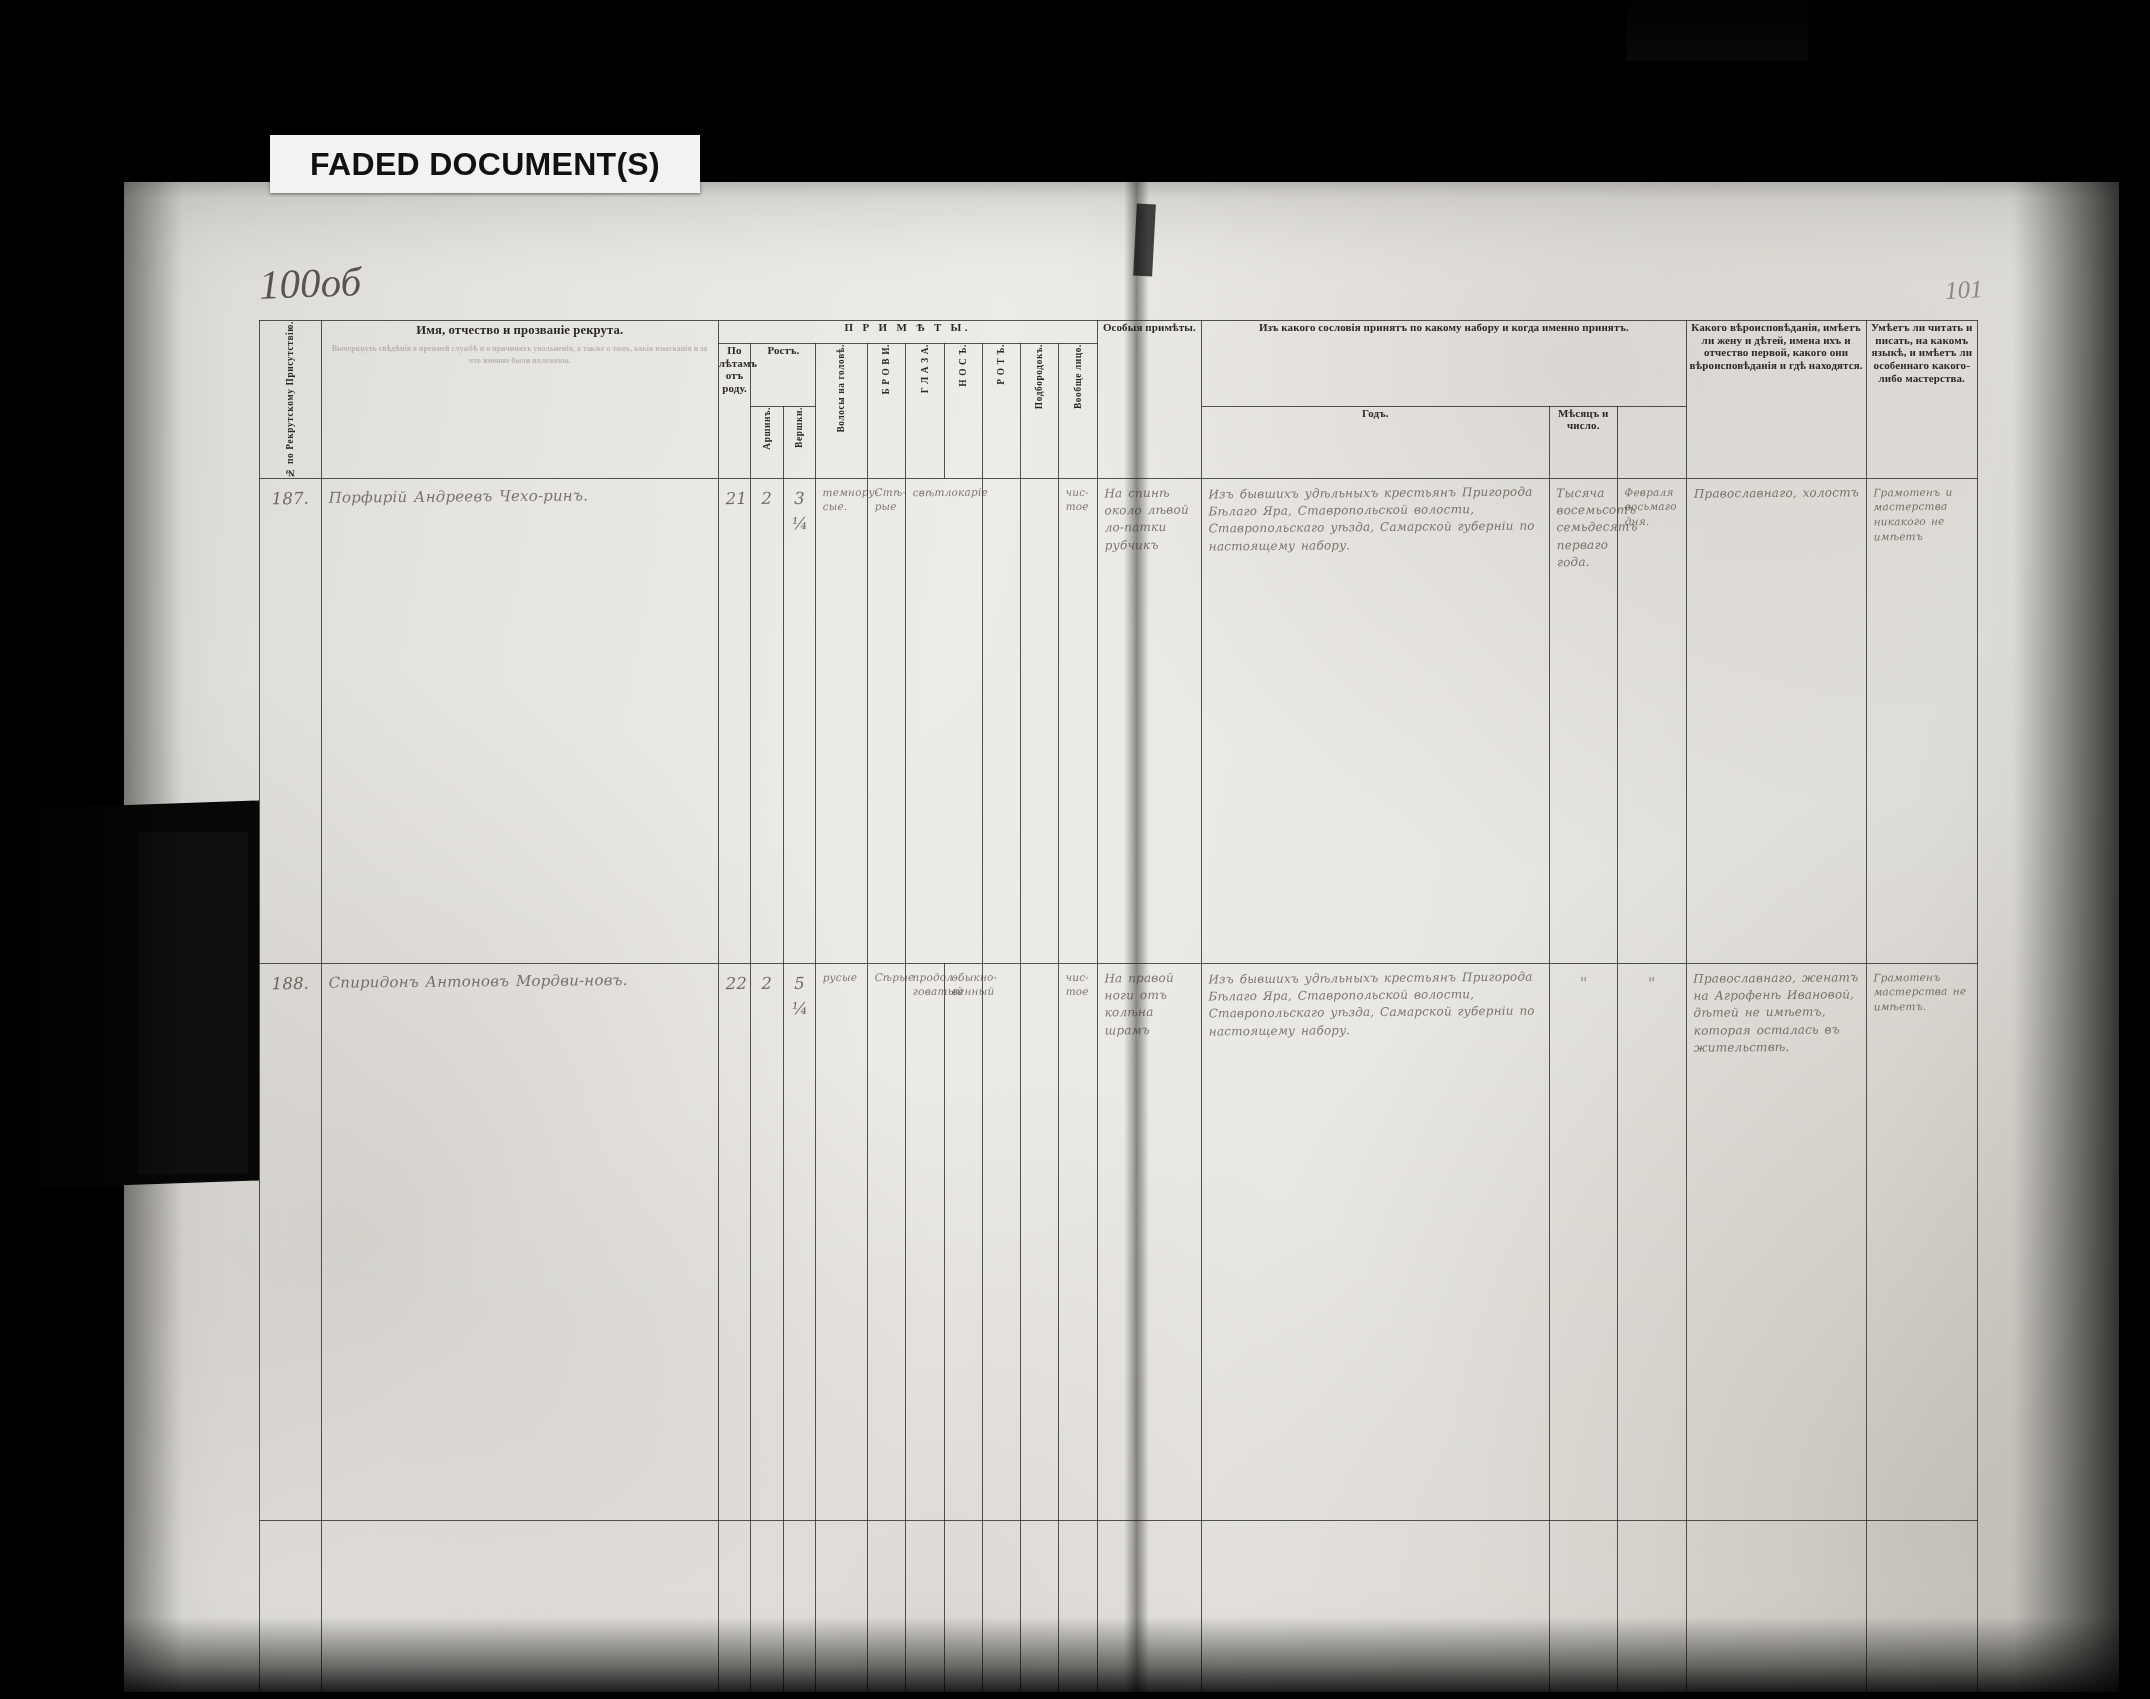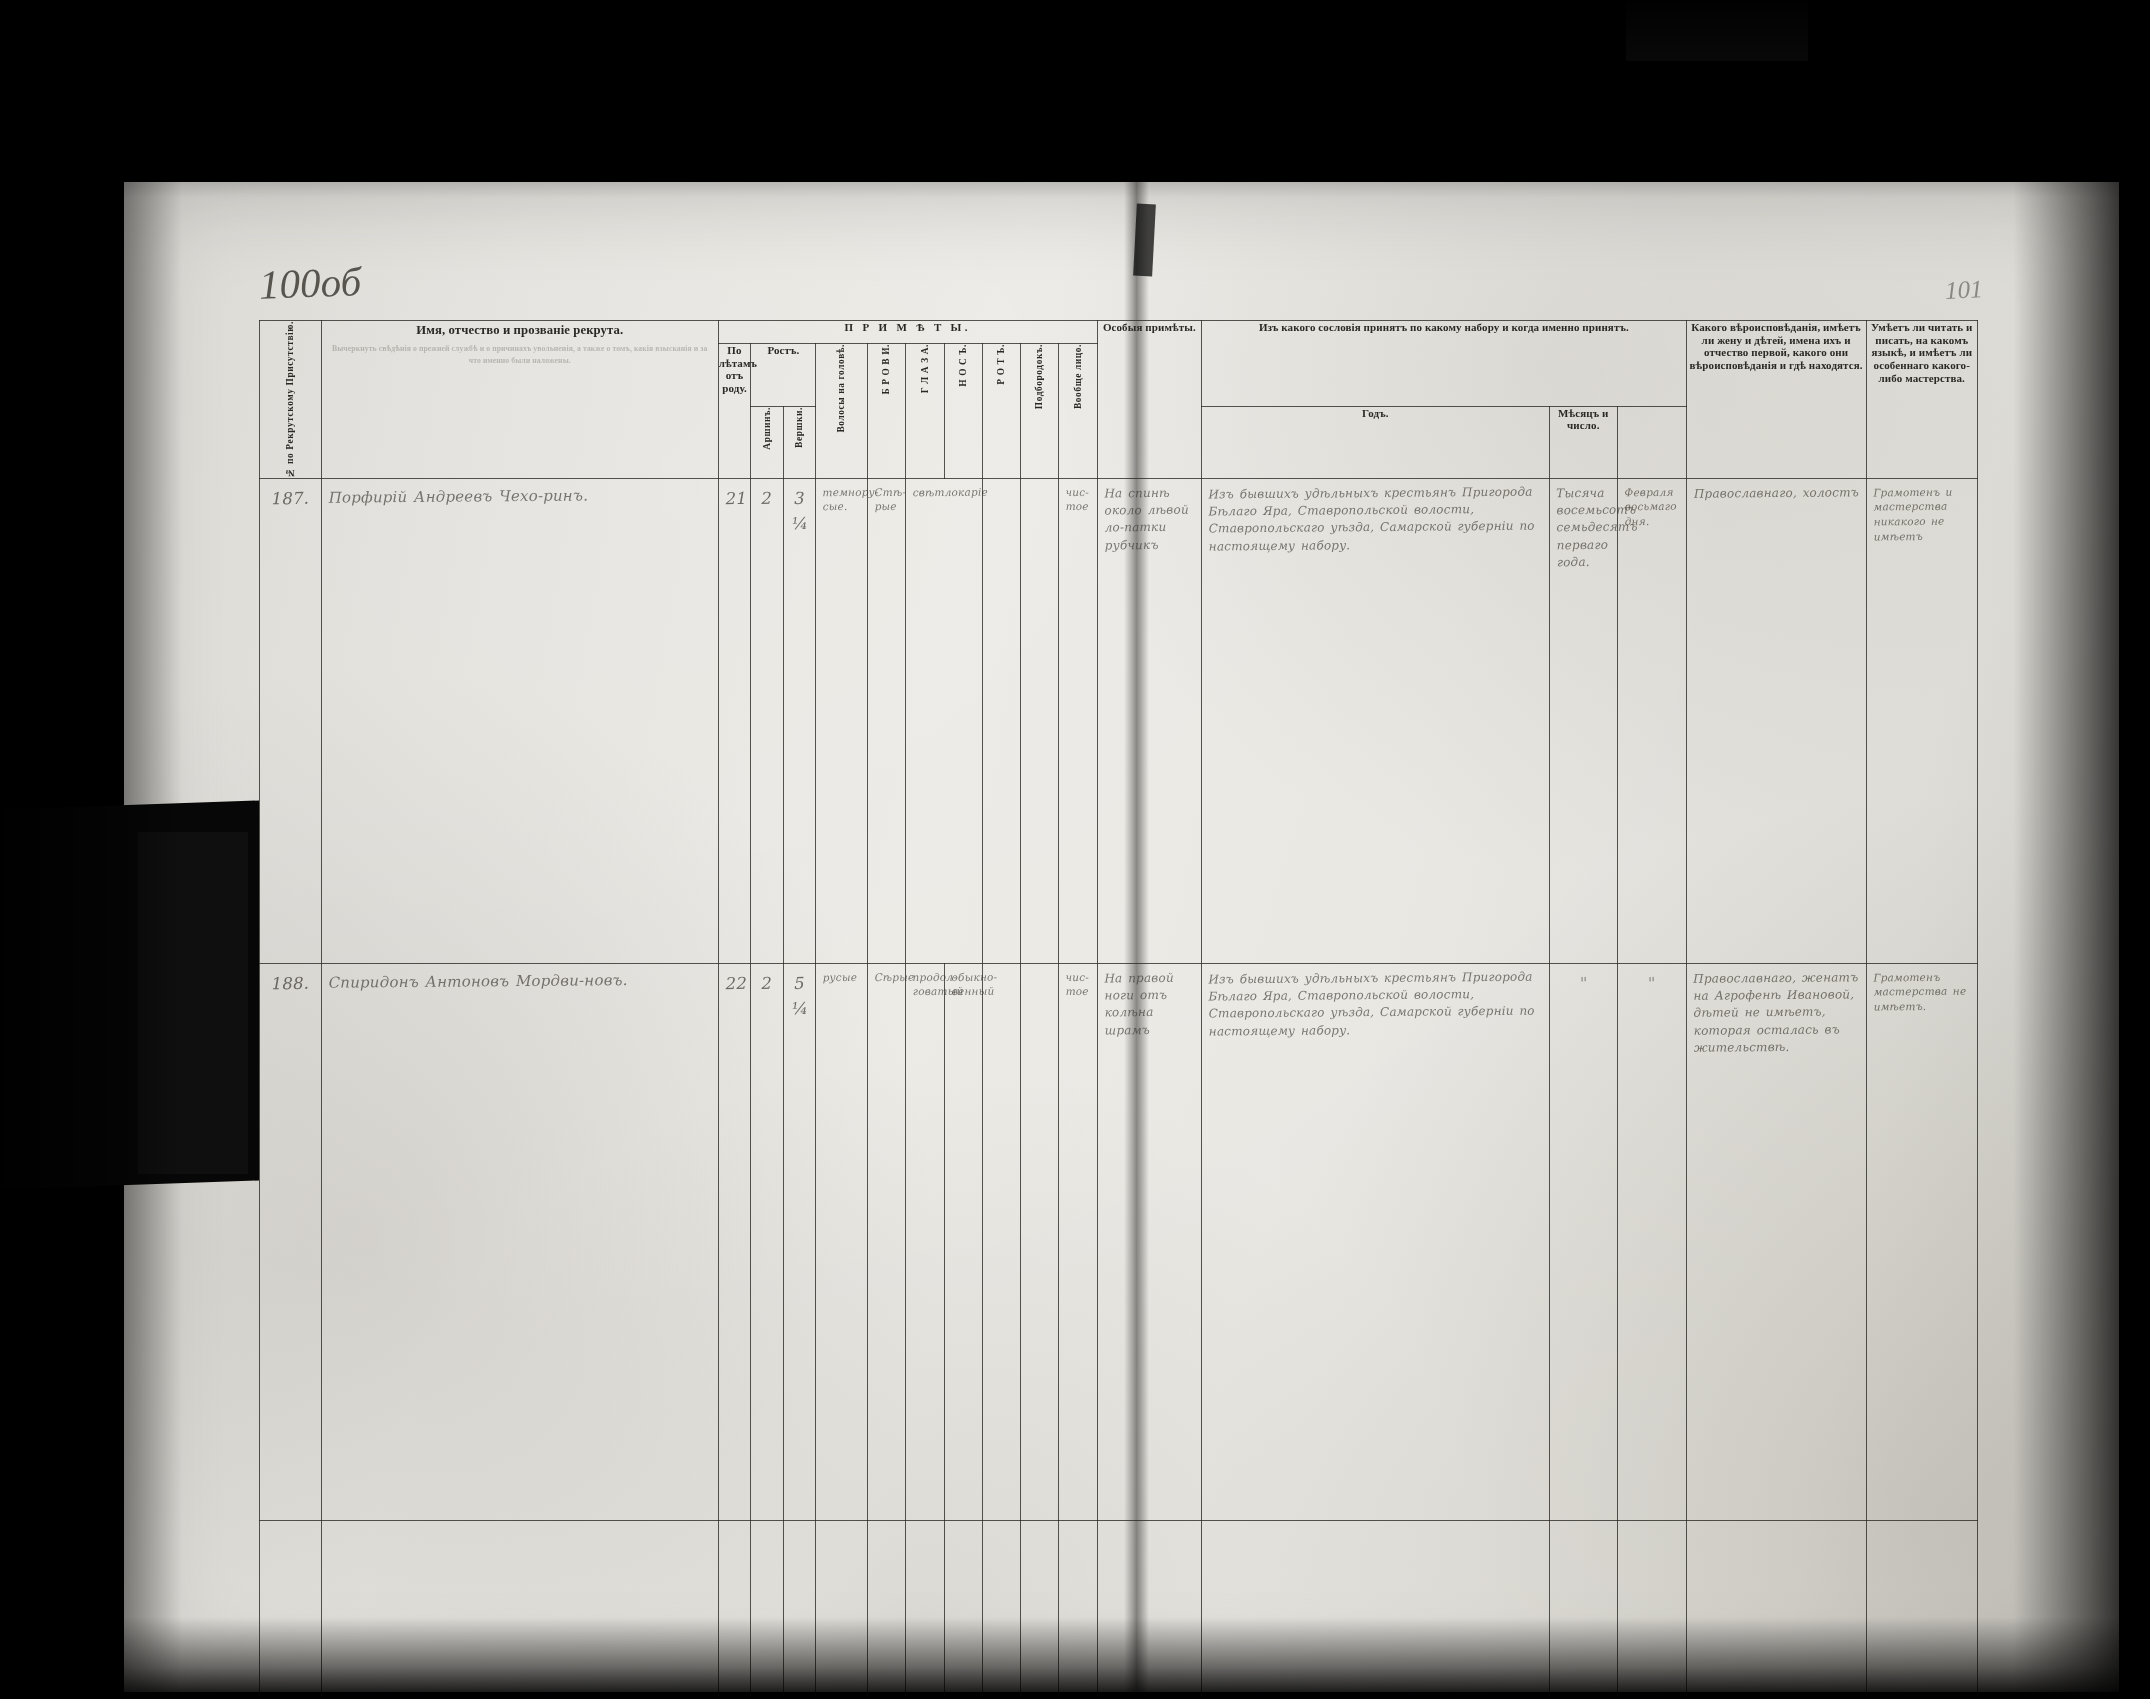--- a/index.html
+++ b/index.html
@@ -465,15 +465,18 @@
           <td></td>
           <td></td>
           <td></td>
         </tr>
       </tbody>
     </table>
   </div>
 
   <div class="vignette"></div>
 
+  <div class="faded-banner">
+    <span>FADED DOCUMENT(S)</span>
+  </div>
 
 </div>
 
 
 </body></html>

